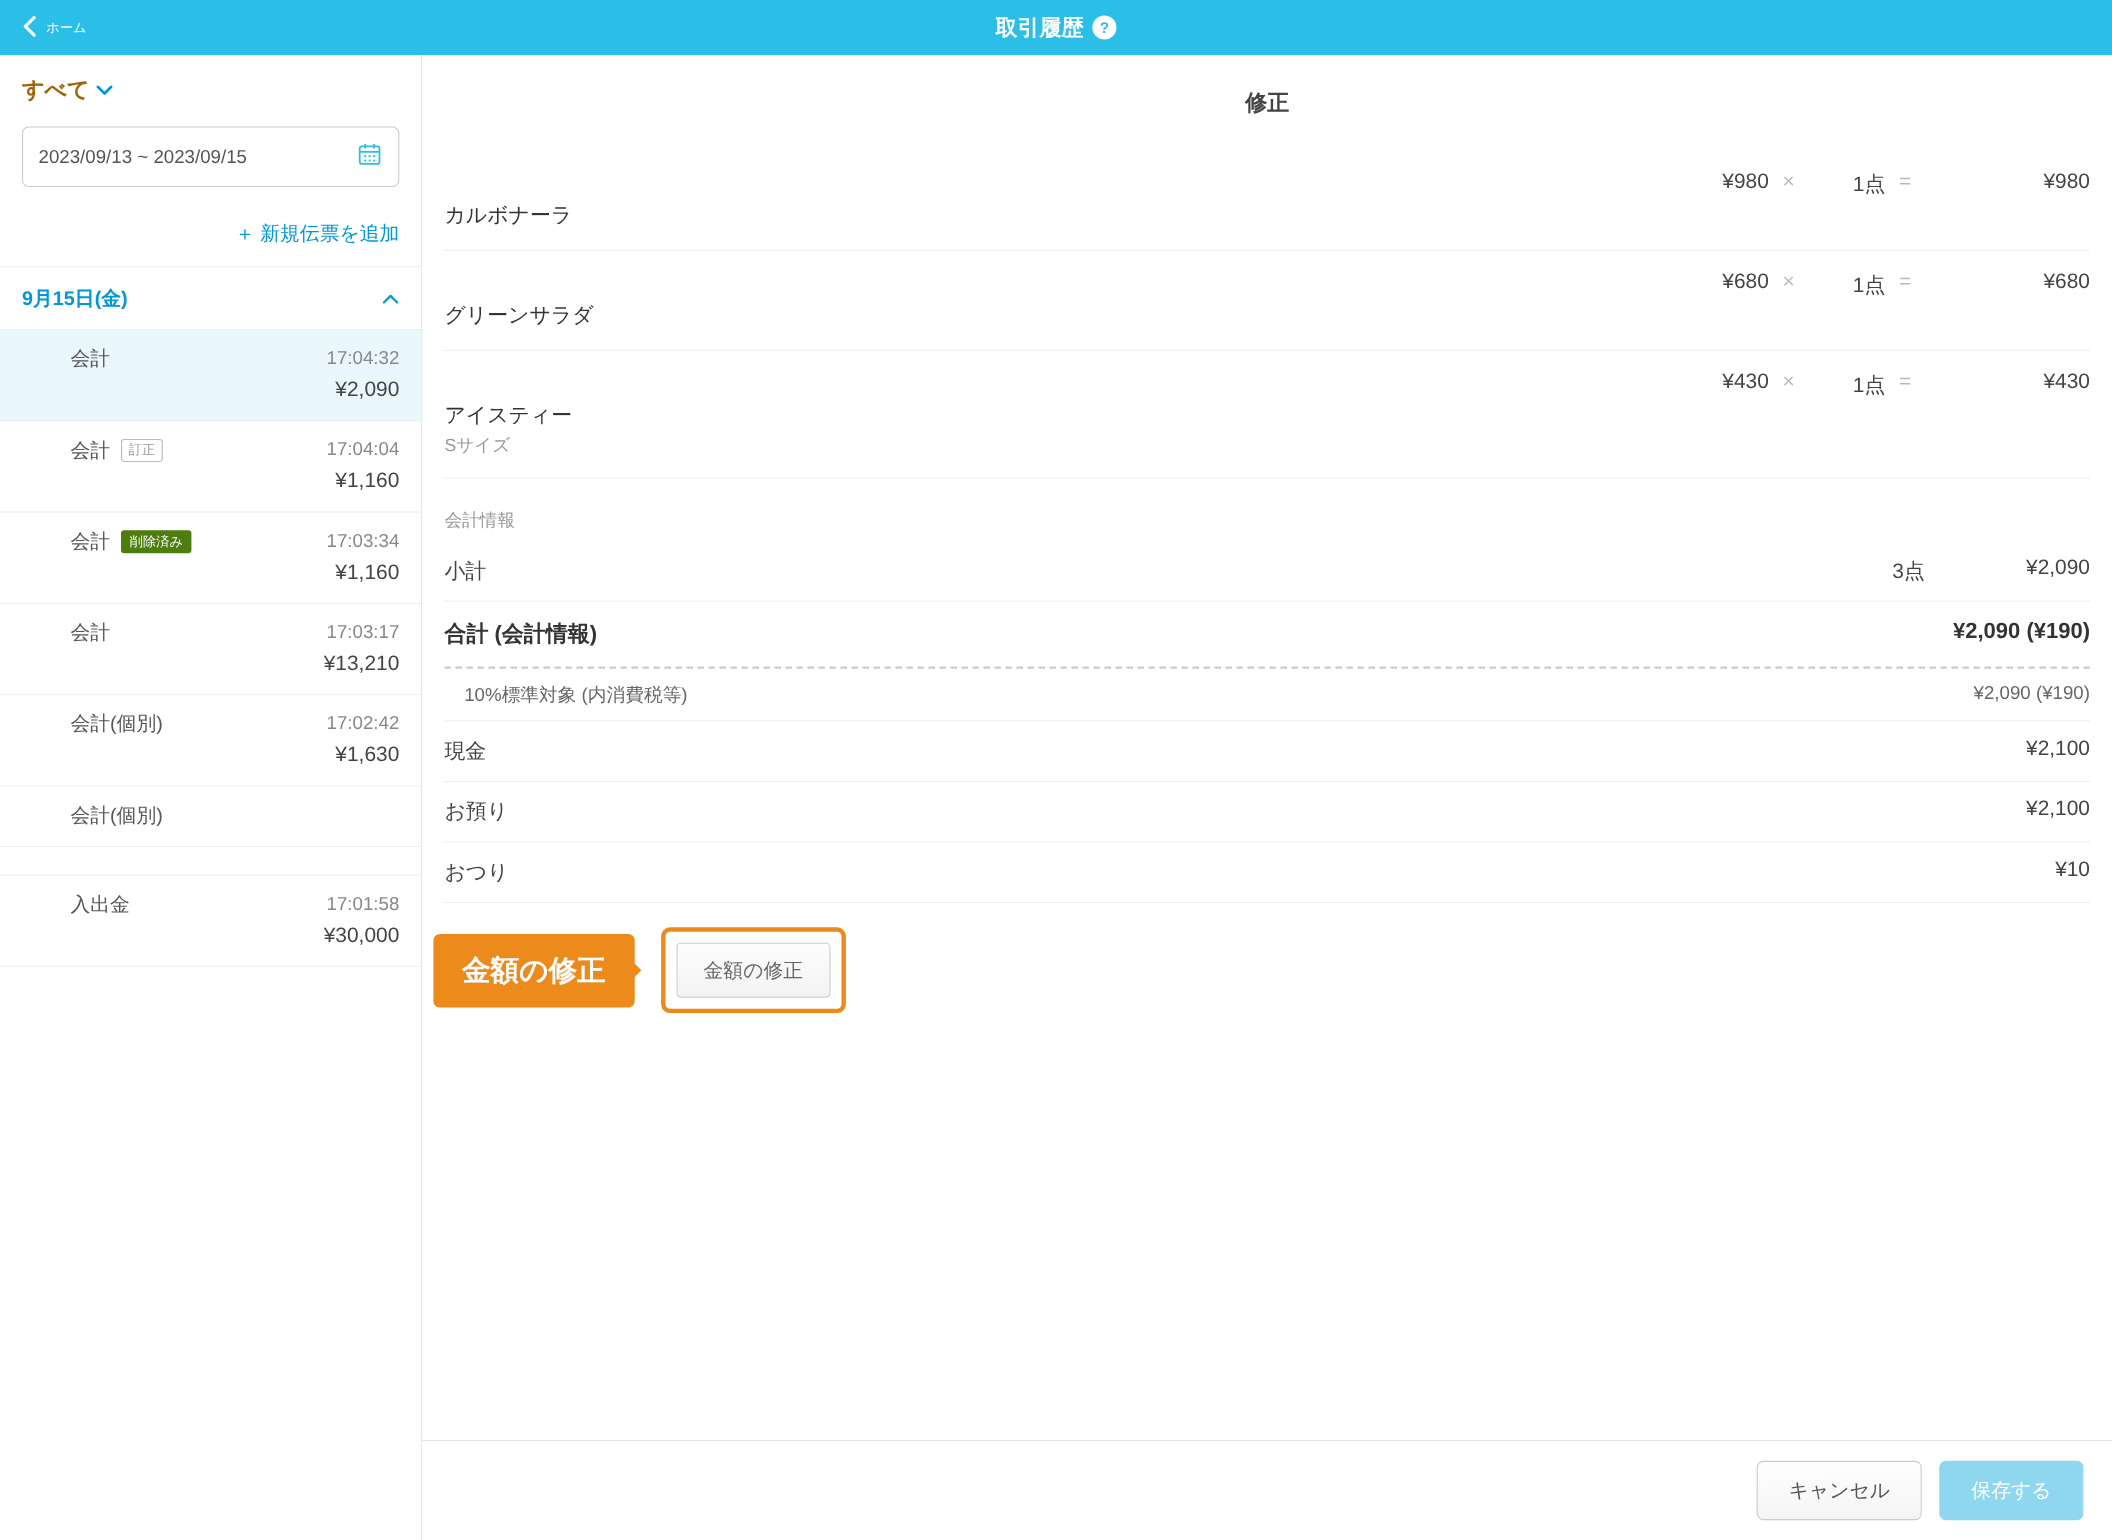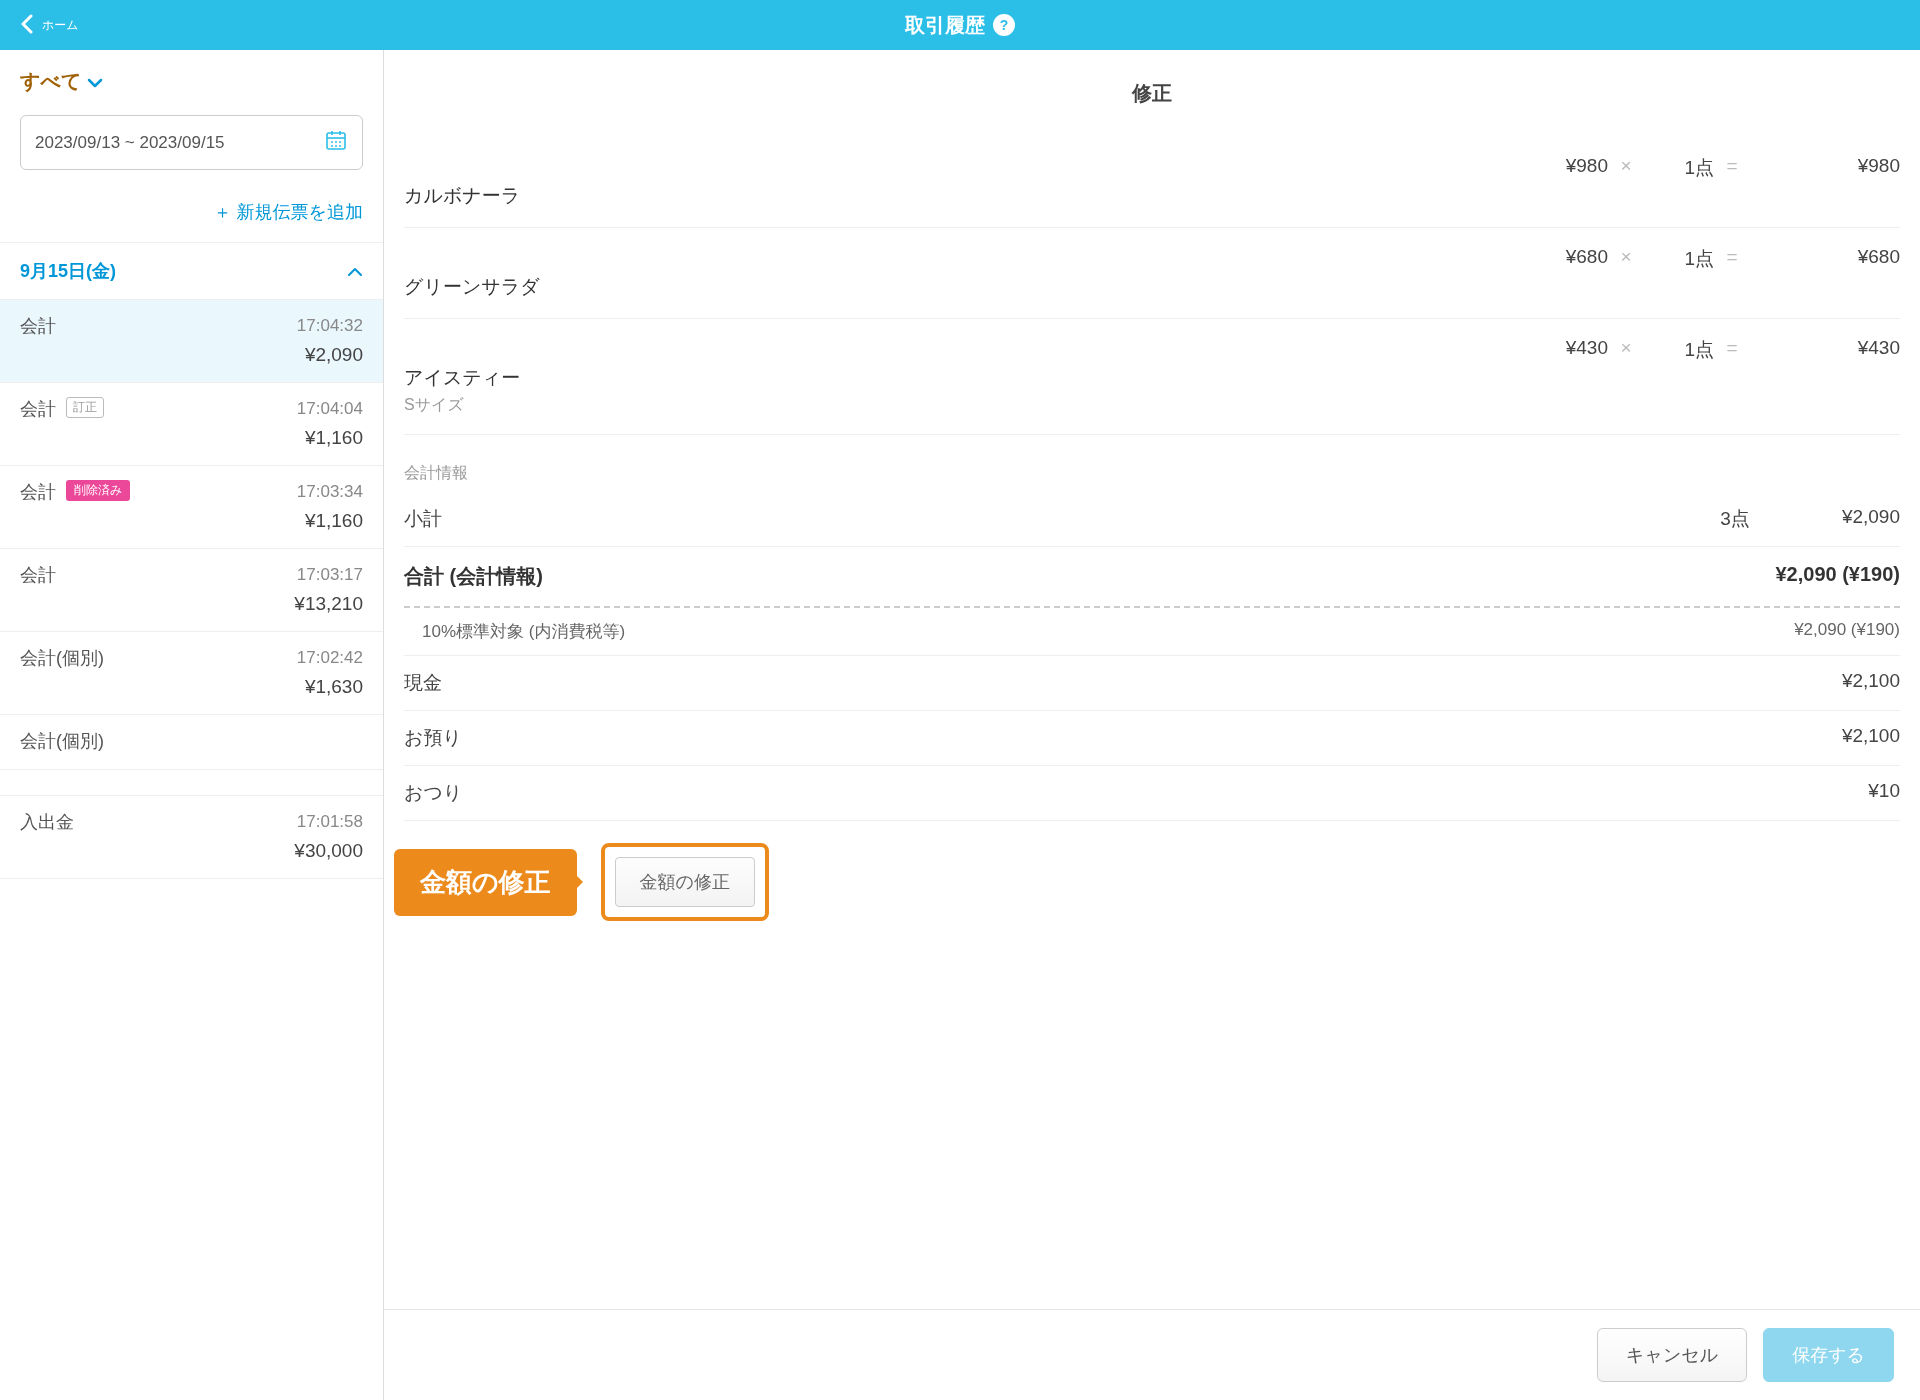--- a/index.html
+++ b/index.html
@@ -14,23 +14,23 @@
 .filter-select { color:#a16207; font-size:20px; font-weight:600; cursor:pointer; display:inline-flex; align-items:center; gap:6px; }
 .date-range { margin:12px 20px; border:1px solid #ccc; border-radius:6px; padding:12px 14px; display:flex; align-items:center; justify-content:space-between; font-size:17px; color:#555; background:#fff; }
 .cal-icon { color:#2bbfe8; }
 .add-slip { text-align:right; padding:18px 20px; border-bottom:1px solid #eee; }
 .add-slip a { color:#0097d8; font-size:18px; cursor:pointer; }
 .day-header { padding:16px 20px; color:#0097d8; font-weight:600; font-size:18px; display:flex; justify-content:space-between; align-items:center; border-bottom:1px solid #eee; cursor:pointer; }
 .chevron { color:#0097d8; }
 .tx-item { padding:14px 20px 16px; border-bottom:1px solid #eee; cursor:pointer; }
 .tx-item.selected { background:#eaf7fd; }
 .tx-row1 { display:flex; justify-content:space-between; align-items:center; font-size:18px; color:#555; }
-.tx-left { display:flex; align-items:flex-start; gap:10px; }
+.tx-left { display:flex; align-items:center; gap:10px;margin-left:44px; }
 .badge { border:1px solid #bbb; color:#999; font-size:12px; padding:1px 6px; border-radius:3px; }
-.badge-deleted { background:#ec4899; color:#fff; border:none; font-size:12px; padding:2px 8px; border-radius:3px; }
+.badge-deleted { background:#4d7c0f; color:#fff; border:none; font-size:12px; padding:2px 8px; border-radius:3px; }
 .tx-time { color:#888; font-size:17px; }
 .tx-amount { text-align:right; font-size:19px; color:#444; margin-top:6px; }
 .gap { height:26px; border-bottom:1px solid #eee; }
 .main { flex:1; display:flex; flex-direction:column; background:#f5f5f5; }
 .panel { background:#fff; margin:0 auto; width:100%; flex:1; overflow-y:auto; padding:30px 20px 40px; }
 .panel-title { text-align:center; font-size:20px; font-weight:600; color:#444; margin-bottom:30px; }
 .line-items { margin:0 0 28px; }
 .line { display:flex; align-items:flex-start; padding:18px 0; border-bottom:1px solid #eee; font-size:19px; }
 .li-name { flex:1.3; color:#333;margin-top:28px; }
 .li-variant { color:#999; font-size:16px; margin-top:4px; }

